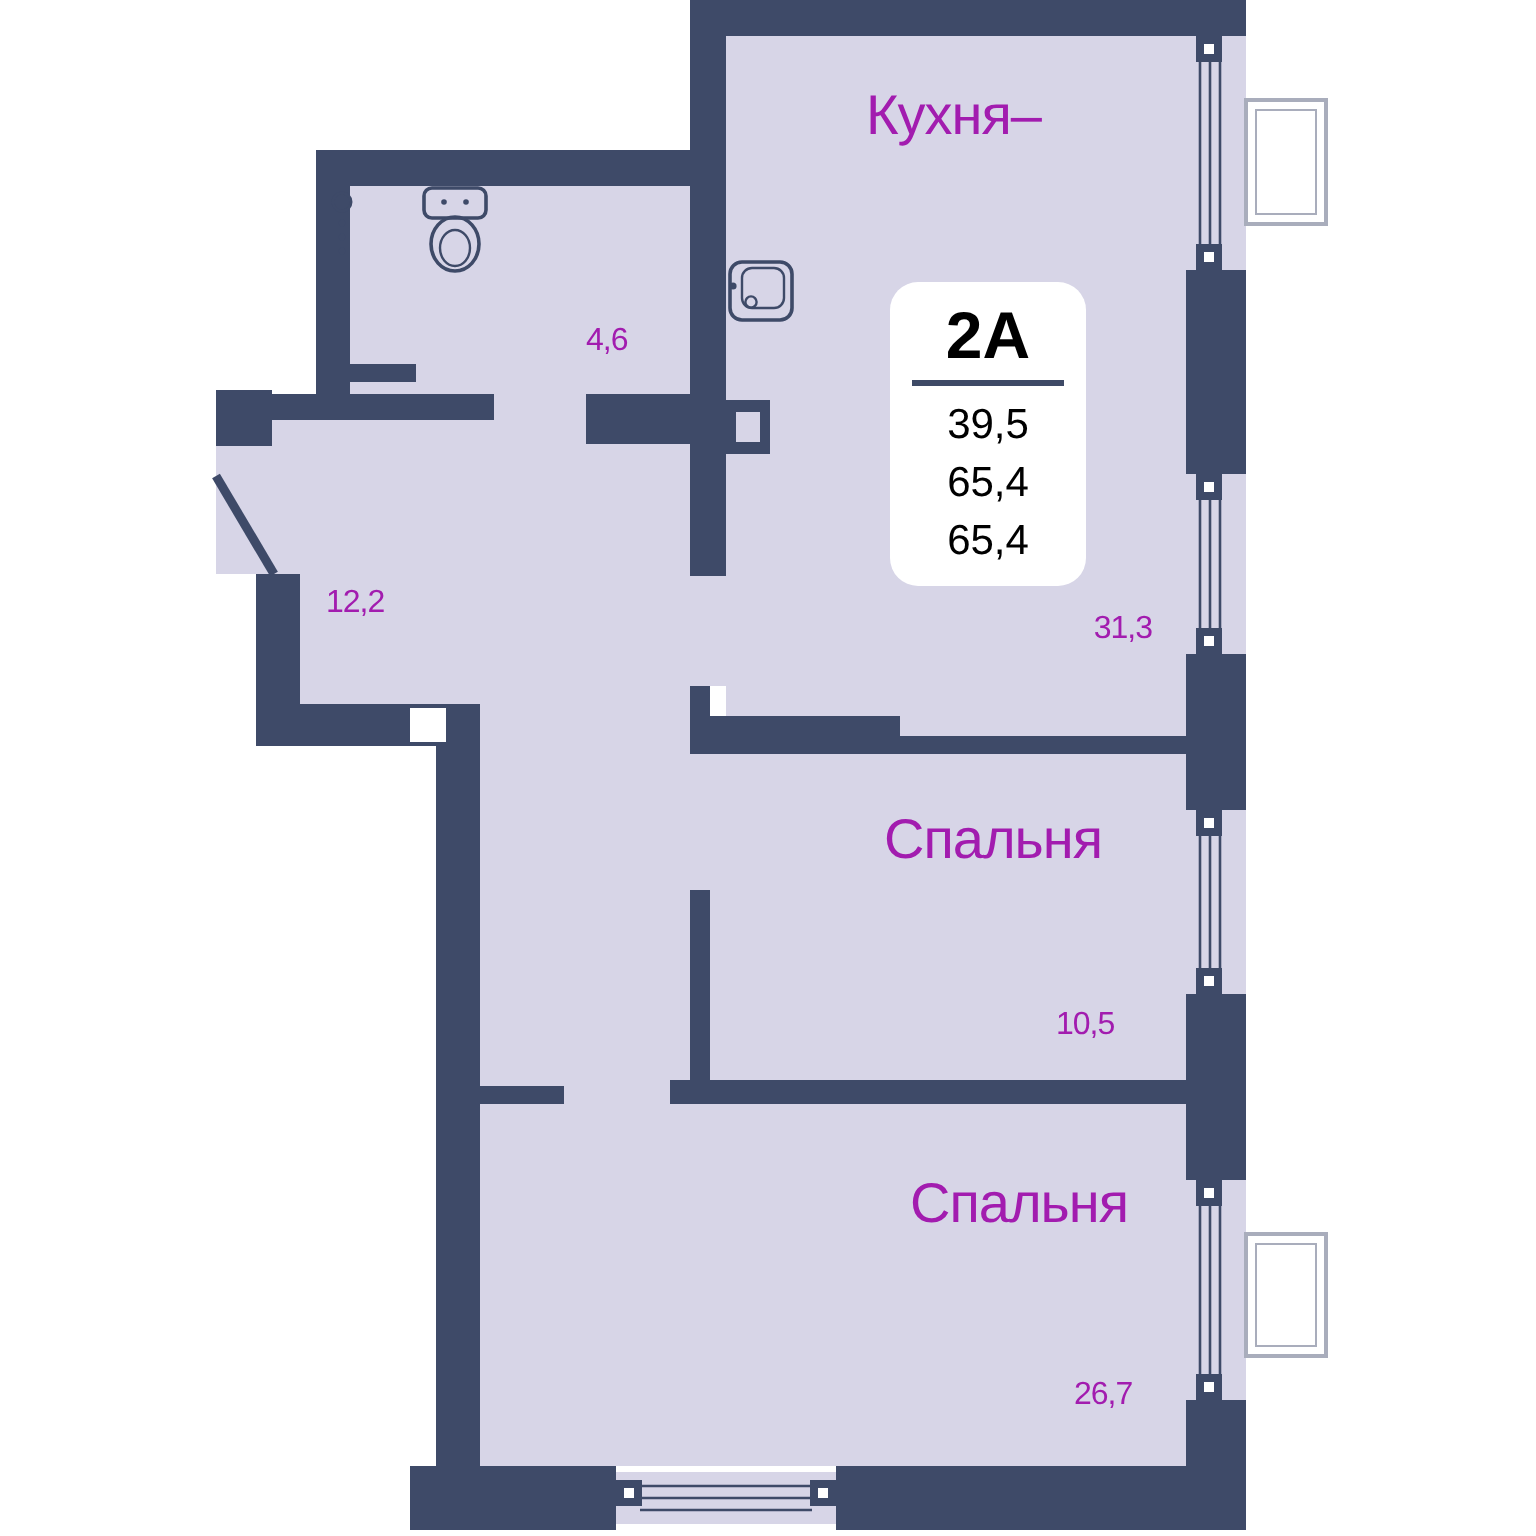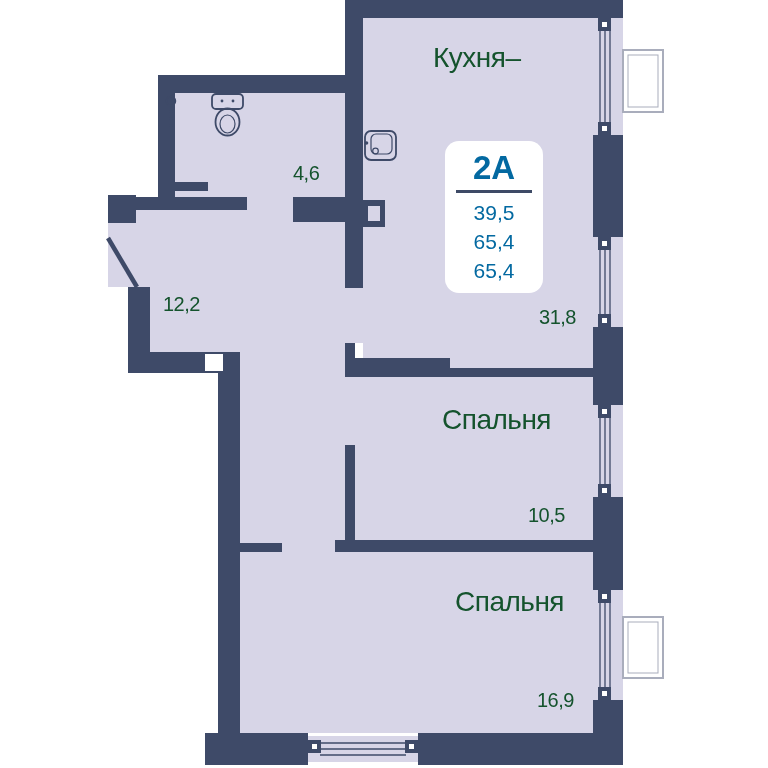--- a/index.html
+++ b/index.html
@@ -1,24 +1,24 @@
 <!DOCTYPE html>
 <html><head>
 <meta charset="utf-8">
 <style>
   html,body{margin:0;padding:0;background:#fff;}
   body{width:768px;height:768px;position:relative;overflow:hidden;
        font-family:"Liberation Sans",sans-serif;}
   .stage{position:absolute;left:0;top:0;width:768px;height:768px;}
   svg{position:absolute;left:0;top:0;}
-  .label{position:absolute;color:#14532d;letter-spacing:-0.5px;white-space:nowrap;}
+  .label{position:absolute;color:#a21caf;letter-spacing:-0.5px;white-space:nowrap;}
   .room-name{font-size:28px;font-weight:500;}
-  .room-area{font-size:20px;font-weight:500;}
+  .room-area{font-size:16px;font-weight:500;}
   .unit-card{position:absolute;left:445px;top:141px;width:98px;height:152px;
-             background:#ffffff;border-radius:14px;text-align:center;color:#0369a1;}
+             background:#ffffff;border-radius:14px;text-align:center;color:#000000;}
   .unit-card .unit{font-size:33px;font-weight:600;line-height:1;margin-top:10px;}
   .unit-card .divider{width:76px;height:3px;background:#3e4a66;margin:6px auto 5px auto;border:0;}
   .unit-card .val{font-size:21px;font-weight:500;line-height:29px;}
 </style>
 </head>
 <body>
 
 <div class="stage">
 <svg width="768" height="768" viewBox="0 0 768 768">
 
@@ -149,31 +149,31 @@
   </g>
   <g fill="none" stroke="#3e4a68">
     <rect x="365" y="131" width="31" height="29" rx="6" stroke-width="1.8"></rect>
     <rect x="371" y="134" width="21" height="20" rx="5" stroke-width="1.2"></rect>
     <circle cx="375.5" cy="151" r="2.8" stroke-width="1.2"></circle>
     <circle cx="366.5" cy="143" r="1.8" fill="#3e4a68" stroke="none"></circle>
   </g>
 </svg>
 
 <div class="label room-name" style="left:433px;top:42px;">Кухня–</div>
-<div class="label room-area" style="left:520px;top:306px;width:56px;text-align:right;">31,8</div>
+<div class="label room-area" style="left:520px;top:306px;width:56px;text-align:right;">31,3</div>
 
 <div class="label room-area" style="left:293px;top:162px;">4,6</div>
 
 <div class="label room-area" style="left:163px;top:293px;">12,2</div>
 
 <div class="label room-name" style="left:442px;top:404px;">Спальня</div>
 <div class="label room-area" style="left:528px;top:492px;margin-top:12px;">10,5</div>
 
 <div class="label room-name" style="left:455px;top:586px;">Спальня</div>
-<div class="label room-area" style="left:537px;top:689px;">16,9</div>
+<div class="label room-area" style="left:537px;top:689px;">26,7</div>
 
 <div class="unit-card">
   <div class="unit">2А</div>
   <div class="divider"></div>
   <div class="val">39,5</div>
   <div class="val">65,4</div>
   <div class="val">65,4</div>
 </div>
 </div>
 

